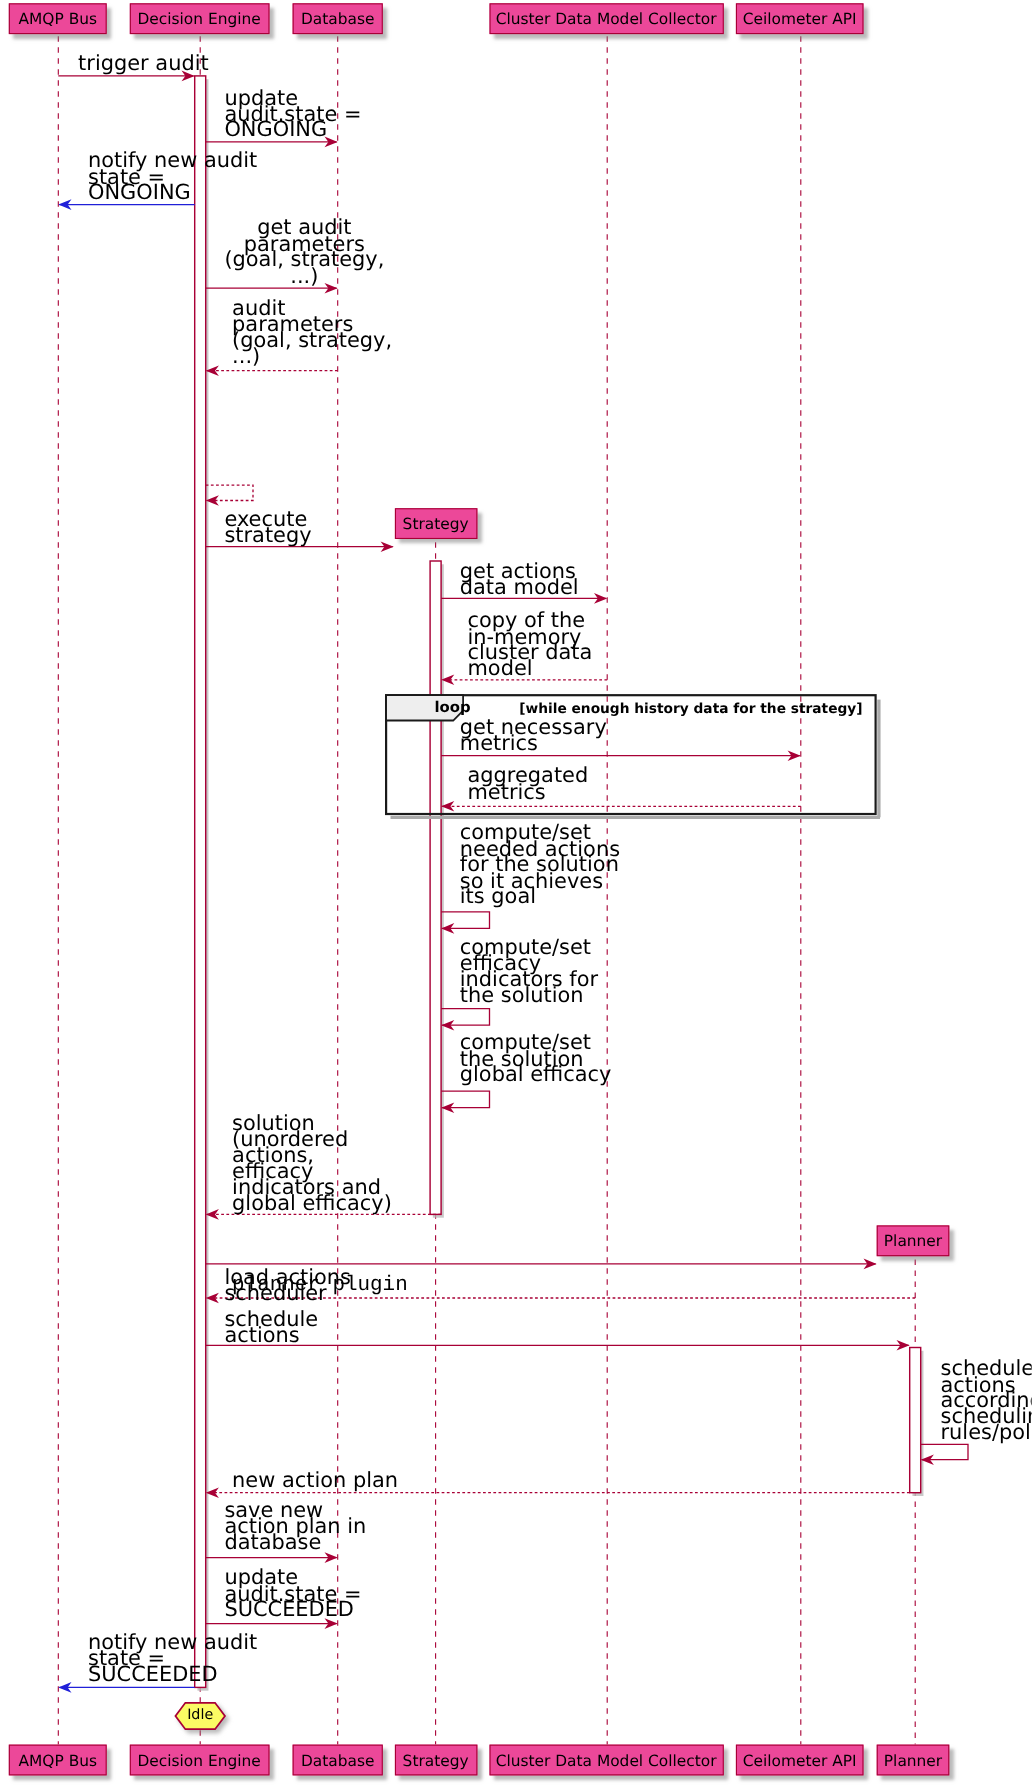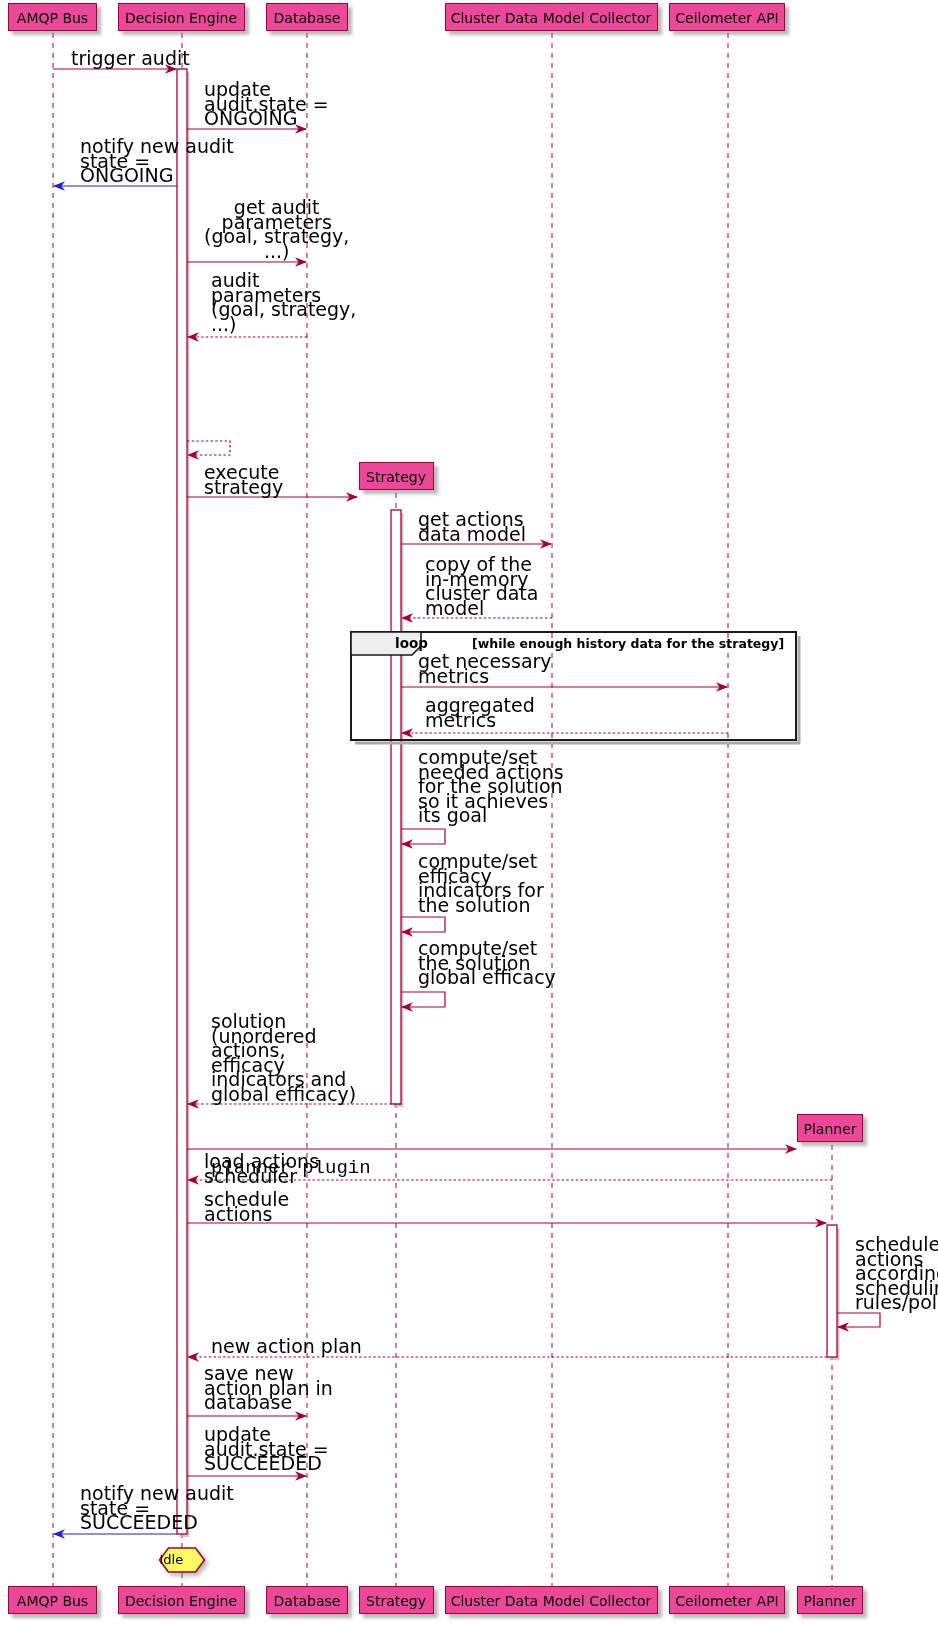--- a/index.html
+++ b/index.html
@@ -17,21 +17,21 @@
     position:absolute;font-size:19px;line-height:14.6px;color:#000;
     white-space:pre;pointer-events:none;margin-left:12px;
   }
   .loop-label{
     position:absolute;font-weight:bold;font-size:13.5px;color:#000;
   }
   .loop-cond{
     position:absolute;font-weight:bold;font-size:12.5px;color:#000;margin-left:34px;
   }
   .hex-label{
-    position:absolute;font-size:13px;color:#000;text-align:left;
+    position:absolute;font-size:13px;color:#000;text-align:center;
   }
 </style>
 </head>
 <body>
 
 <div id="diagram">
   <svg id="layer-svg" width="938" height="1626" viewBox="0 0 938 1626">
       <line x1="53" y1="33" x2="53" y2="1586" stroke="#A80036" stroke-width="1" stroke-dasharray="5,5"></line>
       <line x1="182" y1="33" x2="182" y2="1586" stroke="#A80036" stroke-width="1" stroke-dasharray="5,5"></line>
       <line x1="307" y1="33" x2="307" y2="1586" stroke="#A80036" stroke-width="1" stroke-dasharray="5,5"></line>

